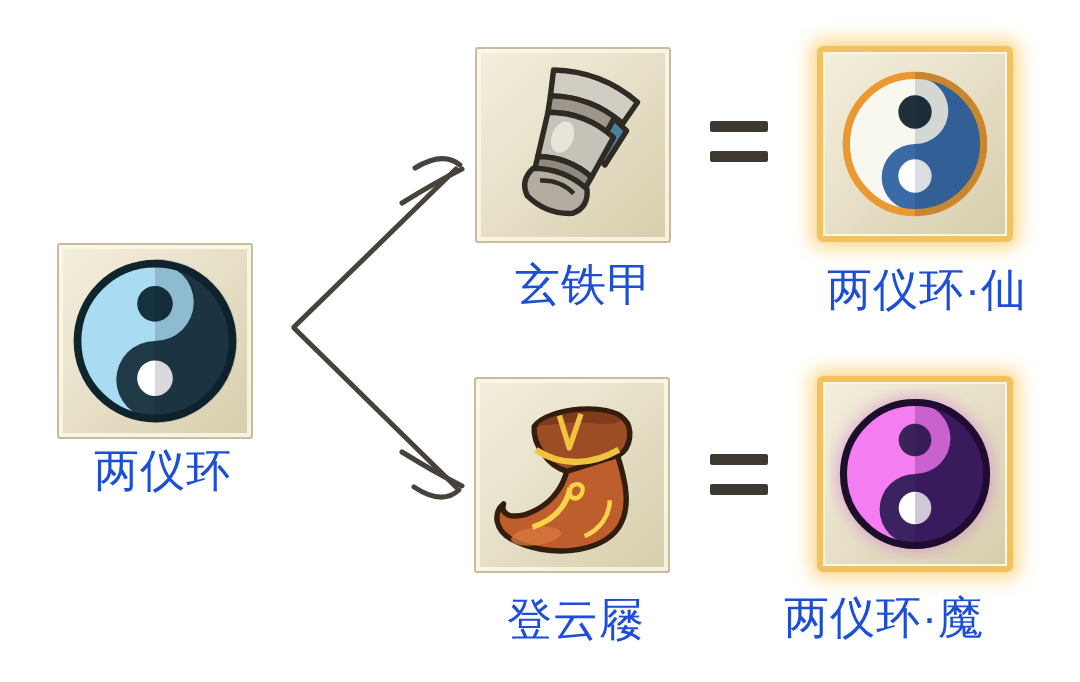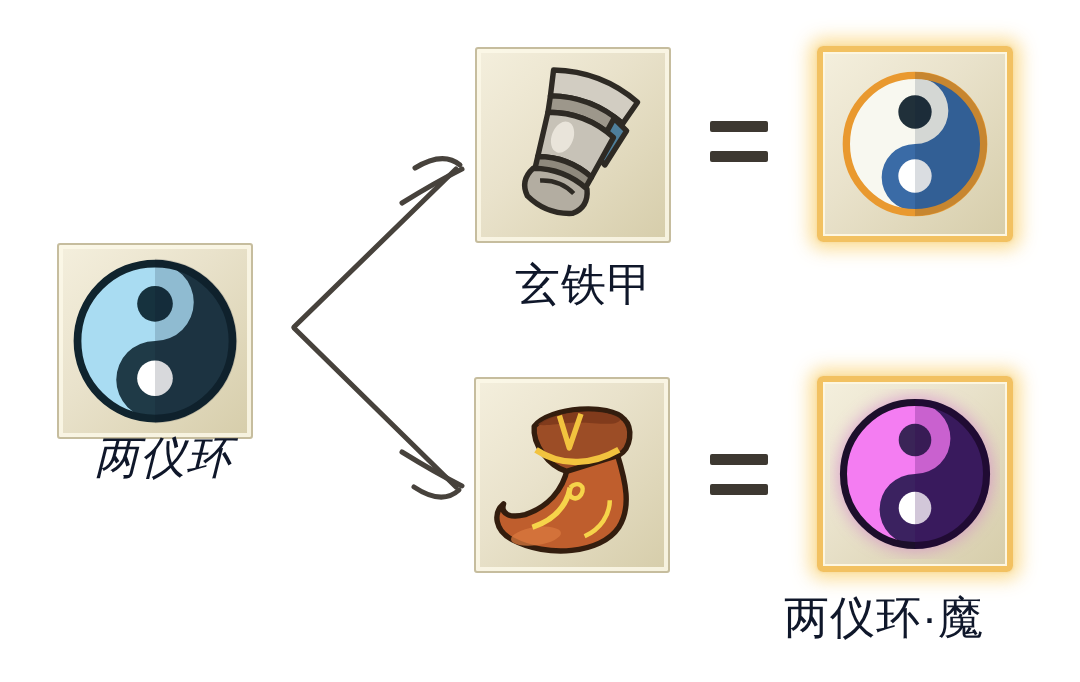--- a/index.html
+++ b/index.html
@@ -17,21 +17,21 @@
   }
   .tile.gold{
     border:6px solid #f2c161;border-radius:6px;
     box-shadow:
       inset 0 0 0 2px #fdf6e0,
       0 0 2px 1px #f8dfa6,
       0 0 18px 7px rgba(250,214,128,0.85);
   }
   .label{
     position:absolute;transform:translateX(-50%);
-    color:#0f172a;font-size:45px;line-height:1.05;
+    color:#1d4ed8;font-size:45px;line-height:1.05;
     letter-spacing:1px;white-space:nowrap;text-align:left;
   }
   .equals{position:absolute;width:58px;height:42px;}
   .equals .bar{
     position:absolute;left:0;width:58px;height:11px;
     background:#3d3831;border-radius:2px;
   }
   .equals .bar.b1{top:0;}
   .equals .bar.b2{top:30px;}
   .arrows{position:absolute;left:0;top:0;}
@@ -58,21 +58,21 @@
   <div class="tile" style="left:57px;top:243px;">
     <svg width="186" height="186" viewBox="-60 -60 120 120">
       <circle r="50" fill="#1f3a47"></circle>
       <path d="M0,-50 A50,50 0 0 0 0,50 A25,25 0 0 1 0,0 A25,25 0 0 0 0,-50 Z" fill="#a9dcf2"></path>
       <circle cx="0" cy="-24" r="11.5" fill="#16323e"></circle>
       <circle cx="0" cy="24" r="11.5" fill="#ffffff"></circle>
       <circle r="50" fill="none" stroke-width="5" stroke="#10242e"></circle>
       <path d="M0,-53 A53,53 0 0 1 0,53 L0,-53 Z" fill="rgba(10,20,40,0.16)"></path>
     </svg>
   </div>
-  <div class="label" style="left:163px;top:434px;font-style:italic;">两仪环</div>
+  <div class="label" style="left:163px;top:447px;">两仪环</div>
 
   <div class="tile" style="left:475px;top:47px;">
     <svg width="180" height="180" viewBox="0 0 200 200">
       <g transform="rotate(21 100 100)" stroke="#2e2a24" stroke-width="6" stroke-linejoin="round">
         <path d="M50,30 Q100,12 150,30 L143,58 Q100,42 57,58 Z" fill="#d2cdc2"></path>
         <path d="M57,58 Q100,42 143,58 L139,76 Q100,61 61,76 Z" fill="#9d978b"></path>
         <path d="M132,56 L150,64 L141,108 L126,100 Z" fill="#4e7f9c"></path>
         <path d="M61,76 Q100,61 139,76 L132,126 Q100,114 68,126 Z" fill="#c7c2b7"></path>
         <path d="M68,126 Q100,114 132,126 L130,140 Q100,129 70,140 Z" fill="#8f897d"></path>
         <path d="M68,140 Q100,128 132,140 Q141,158 127,171 Q100,183 73,171 Q59,158 68,140 Z" fill="#b3ada1"></path>
@@ -91,36 +91,38 @@
   <div class="tile gold" style="left:817px;top:46px;">
     <svg width="160" height="160" viewBox="-60 -60 120 120">
       <circle r="50" fill="#3a6ba6"></circle>
       <path d="M0,-50 A50,50 0 0 0 0,50 A25,25 0 0 1 0,0 A25,25 0 0 0 0,-50 Z" fill="#f8f8f0"></path>
       <circle cx="0" cy="-24" r="12.5" fill="#20303a"></circle>
       <circle cx="0" cy="24" r="12.5" fill="#ffffff"></circle>
       <circle r="51.5" fill="none" stroke-width="5.5" stroke="#e9992f"></circle>
       <path d="M0,-54 A54,54 0 0 1 0,54 L0,-54 Z" fill="rgba(10,25,55,0.15)"></path>
     </svg>
   </div>
+  <div class="label" style="left:927px;top:266px;">两仪环·仙</div>
 
   <div class="tile" style="left:474px;top:377px;">
     <svg width="180" height="180" viewBox="0 0 200 200">
       <g stroke="#331d0e" stroke-width="6" stroke-linejoin="round">
         <path d="M95,92 C90,118 72,136 48,144 C32,148 20,144 24,132 C12,142 14,162 34,172 C72,192 132,188 152,158 C166,136 160,108 150,76 Z" fill="#bf5e2d"></path>
         <ellipse cx="60" cy="168" rx="28" ry="10" fill="#d9793f" stroke="none" opacity="0.75" transform="rotate(-8 60 168)"></ellipse>
         <path d="M56,158 C80,150 94,134 98,114" fill="none" stroke="#f6d44a" stroke-width="6"></path>
         <path d="M98,114 C106,106 116,112 110,122 C105,129 96,126 97,117" fill="none" stroke="#f6d44a" stroke-width="5"></path>
         <path d="M114,168 C132,160 142,144 142,128" fill="none" stroke="#f6d44a" stroke-width="5"></path>
         <path d="M58,46 C76,24 142,20 158,38 C168,48 166,70 152,78 L94,96 C74,90 56,66 58,46 Z" fill="#9c4d26"></path>
         <path d="M62,44 C80,28 140,24 154,38 C150,48 120,40 100,42 C84,43 70,46 62,44 Z" fill="#7e3a1c" stroke="none" opacity="0.9"></path>
         <path d="M60,72 C90,92 124,88 152,72" fill="none" stroke="#f2c33e" stroke-width="7"></path>
         <path d="M86,34 L97,70 L110,32" fill="none" stroke="#f2c33e" stroke-width="6"></path>
       </g>
     </svg>
   </div>
+  <div class="label" style="left:576px;top:596px;">登云屦</div>
 
   <div class="equals" style="left:710px;top:454px;">
     <div class="bar b1"></div>
     <div class="bar b2"></div>
   </div>
 
   <div class="tile gold" style="left:817px;top:376px;">
     <svg width="170" height="170" viewBox="-60 -60 120 120">
       <defs>
         <filter id="moGlow" x="-60%" y="-60%" width="220%" height="220%">

